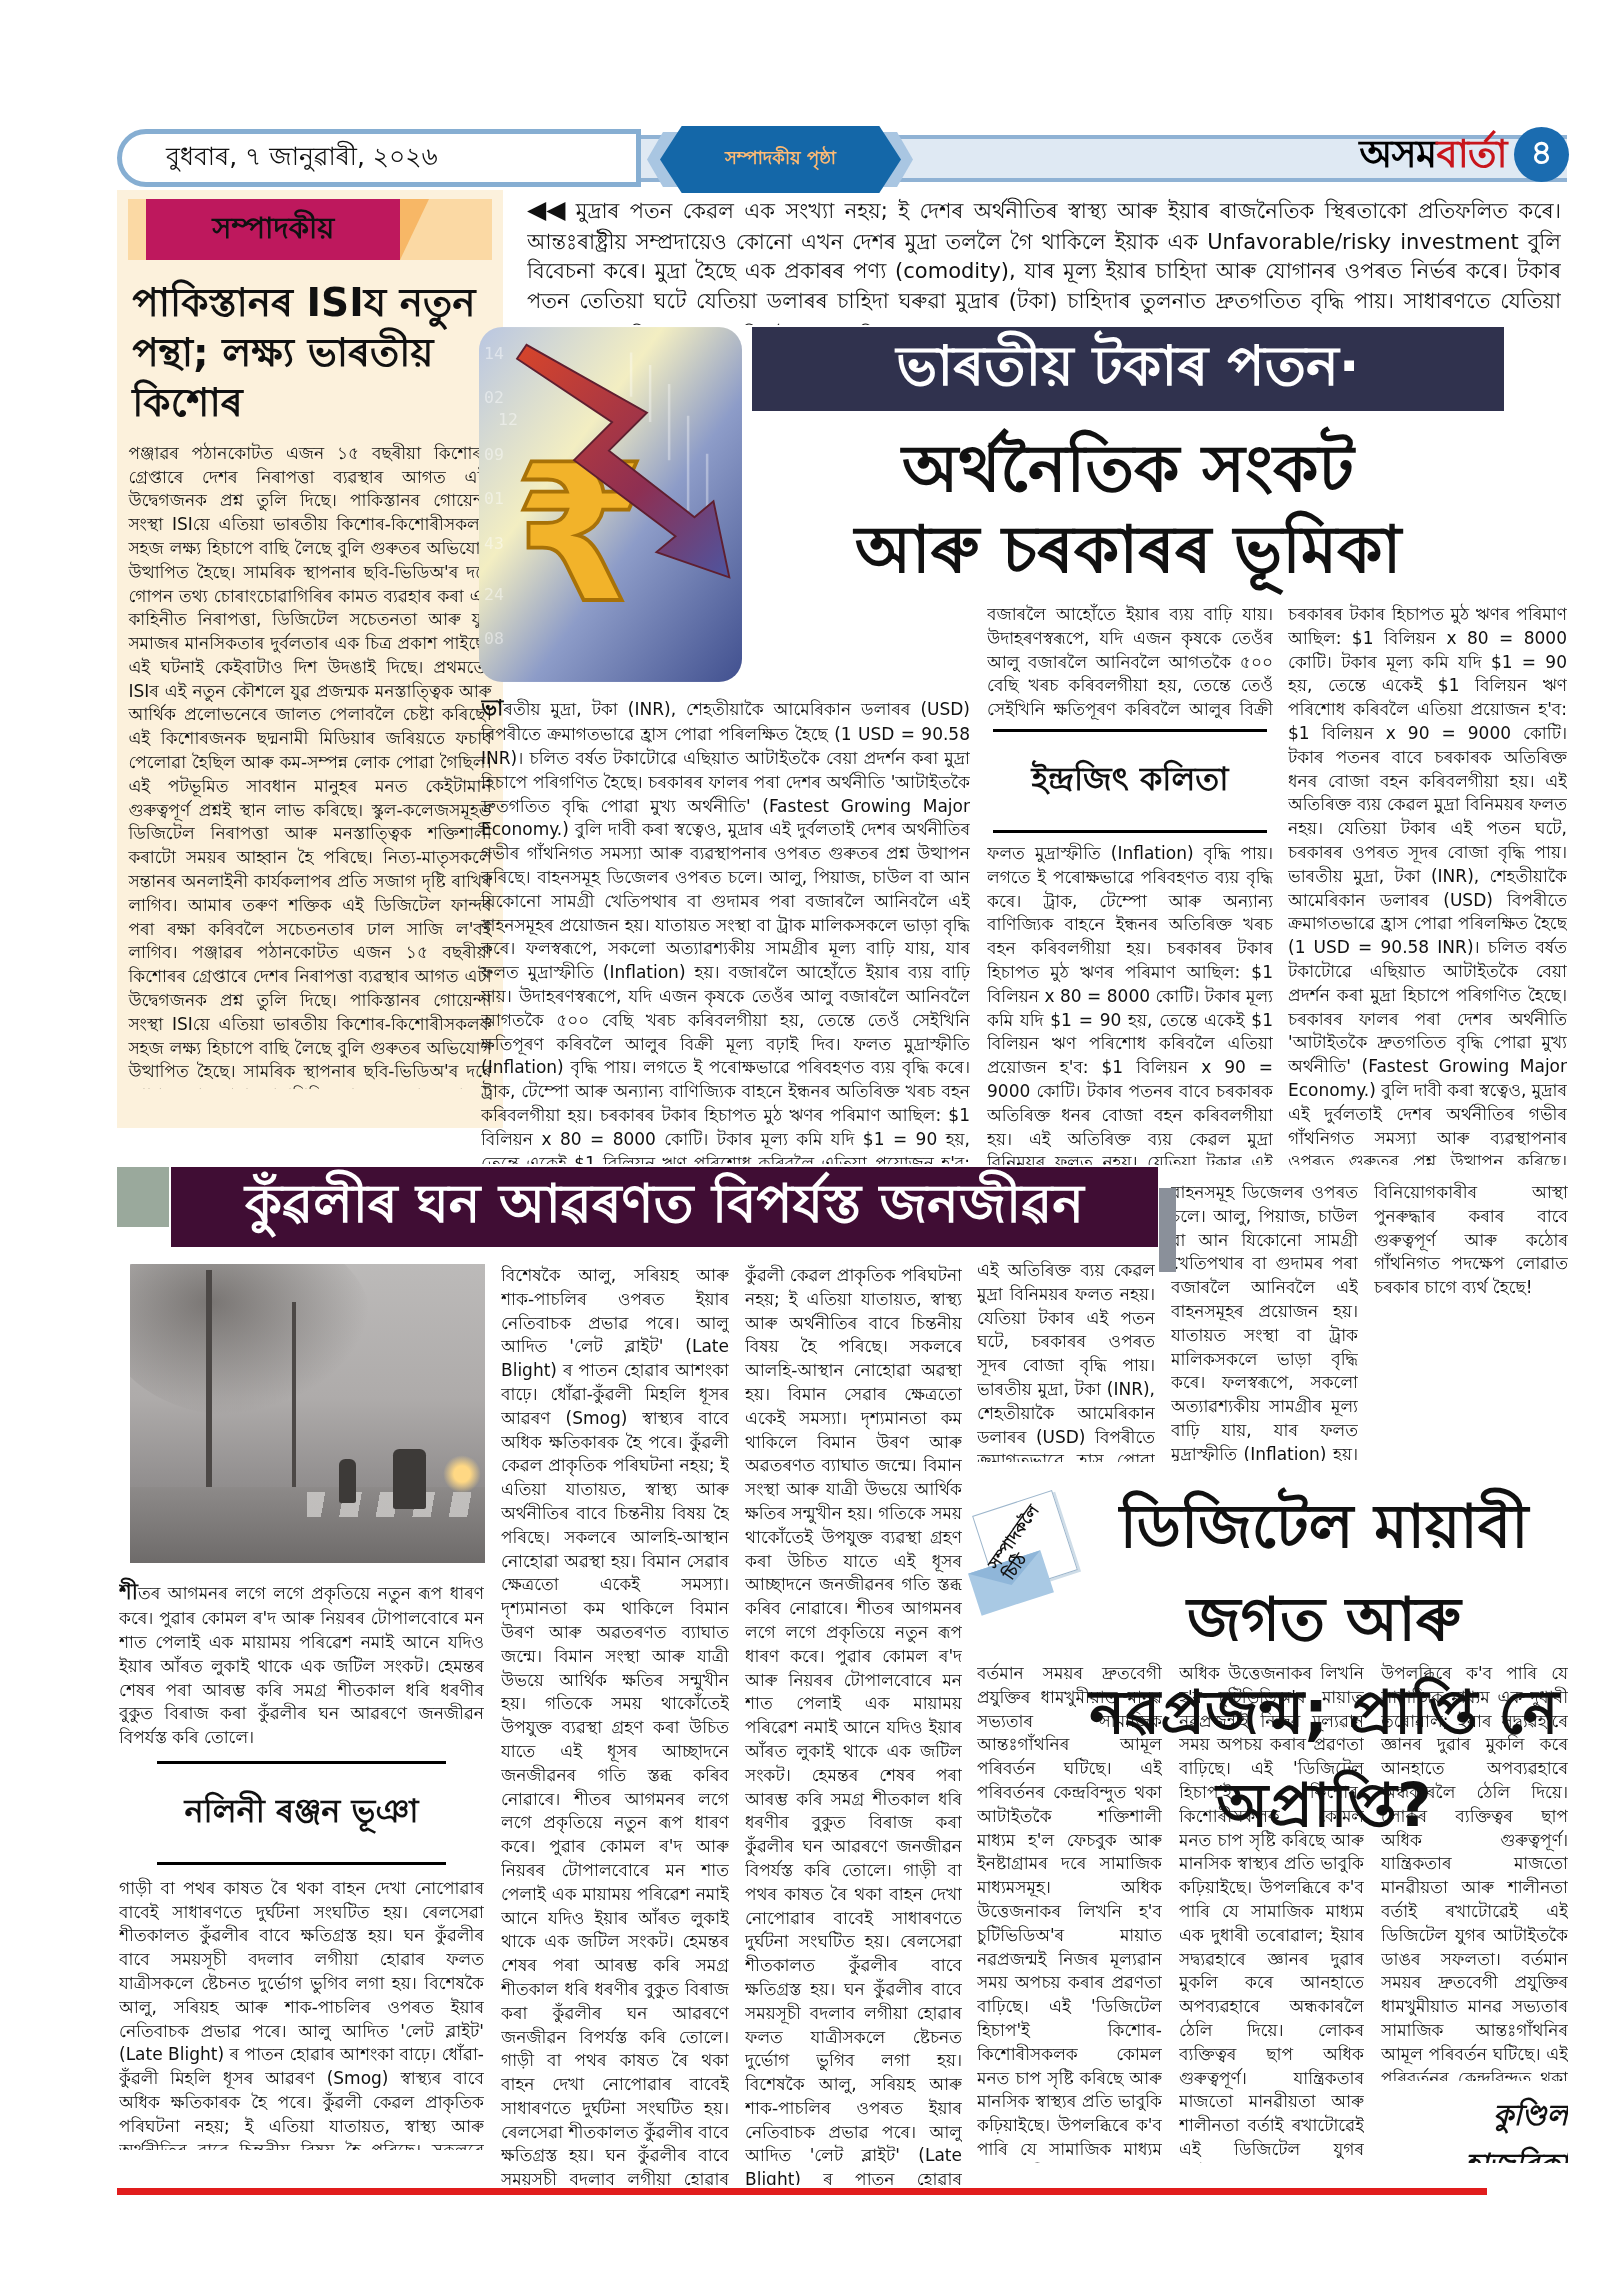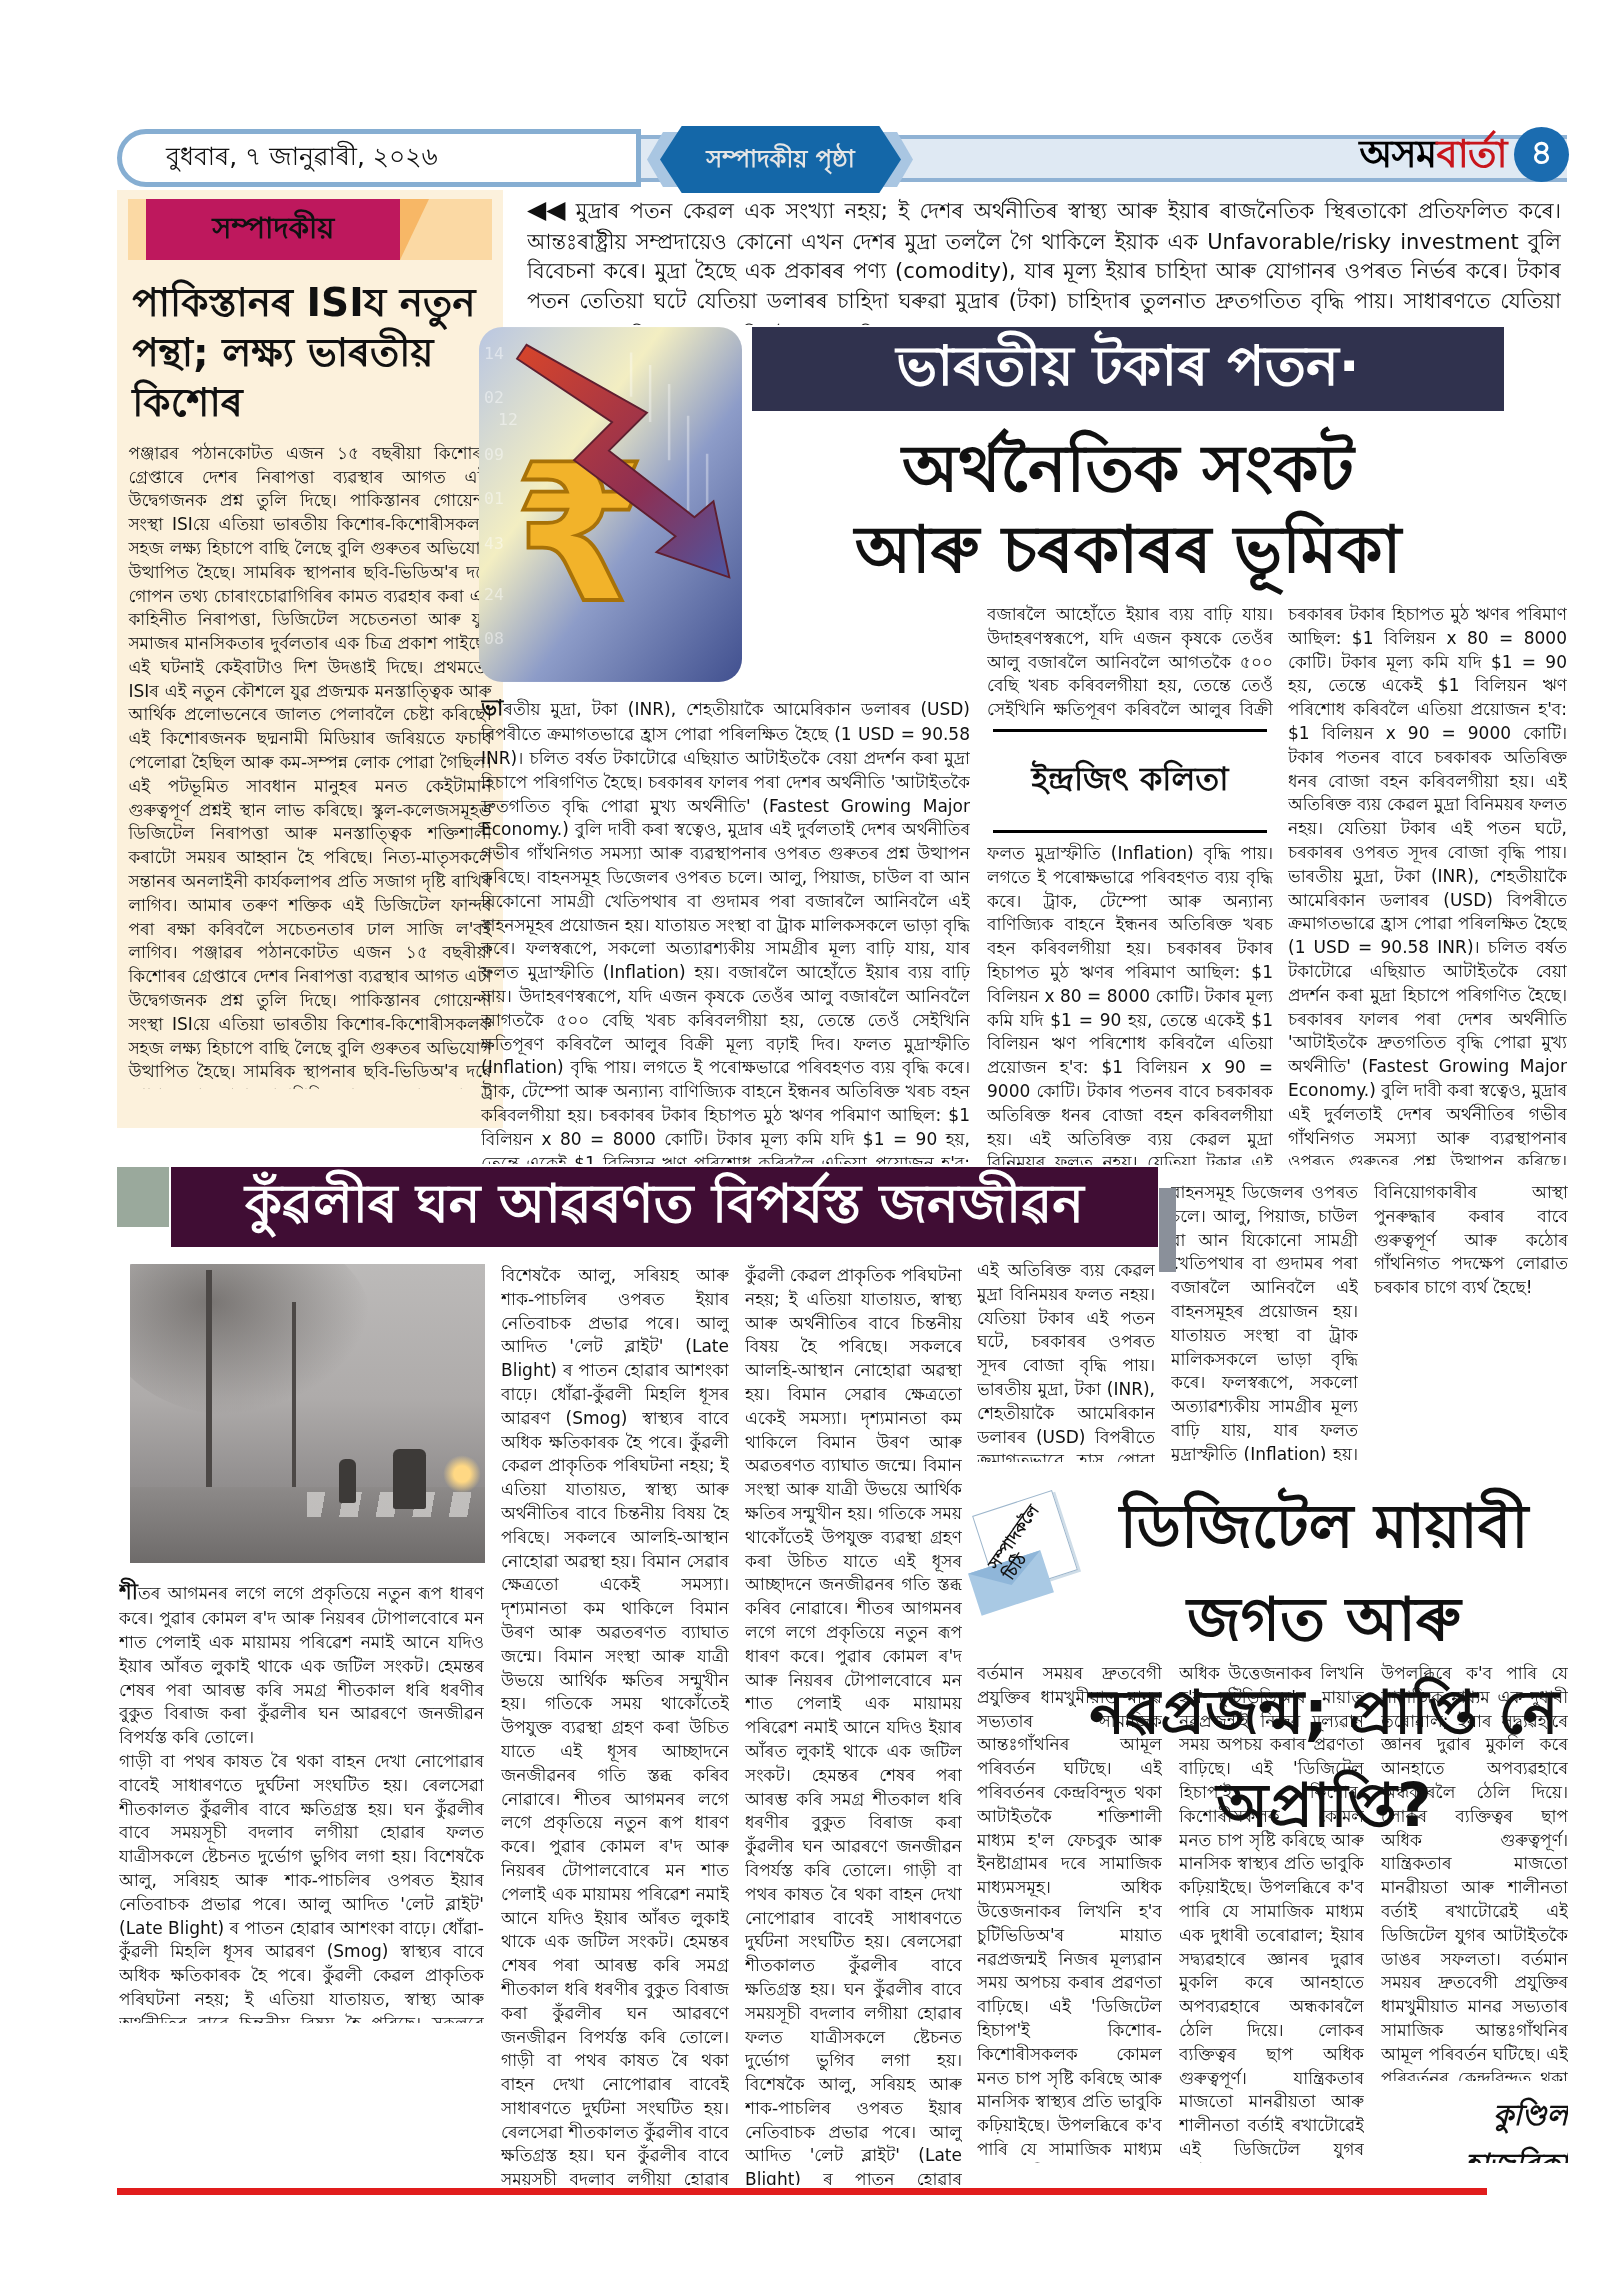--- a/index.html
+++ b/index.html
@@ -10,21 +10,21 @@
   .hdr-strip{left:444px;top:135px;width:1123px;height:39px;background:#dfe9f3;
              border-top:4.4px solid #8fb2d4;border-bottom:4.4px solid #8fb2d4;}
   .date-pill{left:117px;top:129px;width:514px;height:48px;background:#fff;
              border:5px solid #86aed2;border-radius:35px 0 0 35px;display:flex;align-items:center;}
   .date-pill span{font-size:25px;font-weight:400;padding-left:44px;white-space:nowrap;}
   .ribbon-back{left:647px;top:132px;width:266px;height:55px;background:#a9c6e2;
              clip-path:polygon(6% 0,94% 0,100% 50%,94% 100%,6% 100%,0 50%);}
   .ribbon{left:660px;top:126px;width:241px;height:67px;background:#1467a8;
           clip-path:polygon(9% 0,91% 0,100% 50%,91% 100%,9% 100%,0 50%);
           display:flex;align-items:center;justify-content:center;}
-  .ribbon span{color:#e5e5e5;font-size:24px;font-weight:700;white-space:nowrap;}
+  .ribbon span{color:#fdba74;font-size:18px;font-weight:700;white-space:nowrap;}
   .masthead{right:111px;top:136px;height:39px;display:flex;align-items:center;}
   .masthead .b1{font-size:38px;font-weight:900;color:#000;letter-spacing:-0.6px;}
   .masthead .b2{font-size:38px;font-weight:900;color:#c8151b;letter-spacing:-0.6px;}
   .page-circle{right:49px;top:127px;width:55px;height:55px;border-radius:50%;background:#1b6cb0;
                display:flex;align-items:center;justify-content:center;color:#fff;font-size:34px;font-weight:700;}
   
   .quote{left:527px;top:192px;width:1034px;height:133px;font-size:21px;line-height:1.42;
          text-align:justify;font-weight:500;overflow:hidden;}
   .qmark{font-size:25px;font-weight:900;letter-spacing:-3.8px;}
   
@@ -209,20 +209,25 @@
     <div class="fog-road">
       <div class="fog-zebra"></div>
     </div>
     <div class="fig" style="left:209px;bottom:60px;width:16.5px;height:44px;"></div>
     <div class="fig" style="left:263px;bottom:54px;width:33px;height:60px;"></div>
     <div class="headlight"></div>
   </div>
 
   <div class="abs fog-colF1">
     <div class="p1 coltext">শীতৰ আগমনৰ লগে লগে প্ৰকৃতিয়ে নতুন ৰূপ ধাৰণ কৰে। পুৱাৰ কোমল ৰ'দ আৰু নিয়ৰৰ টোপালবোৰে মন শাত পেলাই এক মায়াময় পৰিৱেশ নমাই আনে যদিও ইয়াৰ আঁৰত লুকাই থাকে এক জটিল সংকট। হেমন্তৰ শেষৰ পৰা আৰম্ভ কৰি সমগ্ৰ শীতকাল ধৰি ধৰণীৰ বুকুত বিৰাজ কৰা কুঁৱলীৰ ঘন আৱৰণে জনজীৱন বিপৰ্যস্ত কৰি তোলে।</div>
+    <div class="fog-byline">
+      <div class="byline-box">
+        <span>নলিনী ৰঞ্জন ভূঞা</span>
+      </div>
+    </div>
     <div class="chunk2 coltext">গাড়ী বা পথৰ কাষত ৰৈ থকা বাহন দেখা নোপোৱাৰ বাবেই সাধাৰণতে দুৰ্ঘটনা সংঘটিত হয়। ৰেলসেৱা শীতকালত কুঁৱলীৰ বাবে ক্ষতিগ্ৰস্ত হয়। ঘন কুঁৱলীৰ বাবে সময়সূচী বদলাব লগীয়া হোৱাৰ ফলত যাত্ৰীসকলে ষ্টেচনত দুৰ্ভোগ ভুগিব লগা হয়। বিশেষকৈ আলু, সৰিয়হ আৰু শাক-পাচলিৰ ওপৰত ইয়াৰ নেতিবাচক প্ৰভাৱ পৰে। আলু আদিত 'লেট ব্লাইট' (Late Blight) ৰ পাতন হোৱাৰ আশংকা বাঢ়ে। ধোঁৱা-কুঁৱলী মিহলি ধূসৰ আৱৰণ (Smog) স্বাস্থ্যৰ বাবে অধিক ক্ষতিকাৰক হৈ পৰে। কুঁৱলী কেৱল প্ৰাকৃতিক পৰিঘটনা নহয়; ই এতিয়া যাতায়ত, স্বাস্থ্য আৰু অৰ্থনীতিৰ বাবে চিন্তনীয় বিষয় হৈ পৰিছে। সকলৰে আলহি-আস্থান নোহোৱা অৱস্থা হয়। বিমান সেৱাৰ ক্ষেত্ৰতো একেই সমস্যা। দৃশ্যমানতা কম থাকিলে বিমান উৰণ আৰু অৱতৰণত ব্যাঘাত জন্মে। বিমান সংস্থা আৰু যাত্ৰী উভয়ে আৰ্থিক ক্ষতিৰ সন্মুখীন হয়। গতিকে সময় থাকোঁতেই উপযুক্ত ব্যৱস্থা গ্ৰহণ কৰা উচিত যাতে এই ধূসৰ আচ্ছাদনে জনজীৱনৰ গতি স্তব্ধ কৰিব নোৱাৰে। শীতৰ আগমনৰ লগে লগে প্ৰকৃতিয়ে নতুন ৰূপ ধাৰণ কৰে। পুৱাৰ কোমল ৰ'দ আৰু নিয়ৰৰ টোপালবোৰে মন শাত পেলাই এক মায়াময় পৰিৱেশ নমাই আনে যদিও ইয়াৰ আঁৰত লুকাই থাকে এক জটিল সংকট। হেমন্তৰ শেষৰ পৰা আৰম্ভ কৰি সমগ্ৰ শীতকাল ধৰি ধৰণীৰ বুকুত বিৰাজ কৰা কুঁৱলীৰ ঘন আৱৰণে জনজীৱন বিপৰ্যস্ত কৰি তোলে।</div>
   </div>
   <div class="abs coltext fog-colF2">বিশেষকৈ আলু, সৰিয়হ আৰু শাক-পাচলিৰ ওপৰত ইয়াৰ নেতিবাচক প্ৰভাৱ পৰে। আলু আদিত 'লেট ব্লাইট' (Late Blight) ৰ পাতন হোৱাৰ আশংকা বাঢ়ে। ধোঁৱা-কুঁৱলী মিহলি ধূসৰ আৱৰণ (Smog) স্বাস্থ্যৰ বাবে অধিক ক্ষতিকাৰক হৈ পৰে। কুঁৱলী কেৱল প্ৰাকৃতিক পৰিঘটনা নহয়; ই এতিয়া যাতায়ত, স্বাস্থ্য আৰু অৰ্থনীতিৰ বাবে চিন্তনীয় বিষয় হৈ পৰিছে। সকলৰে আলহি-আস্থান নোহোৱা অৱস্থা হয়। বিমান সেৱাৰ ক্ষেত্ৰতো একেই সমস্যা। দৃশ্যমানতা কম থাকিলে বিমান উৰণ আৰু অৱতৰণত ব্যাঘাত জন্মে। বিমান সংস্থা আৰু যাত্ৰী উভয়ে আৰ্থিক ক্ষতিৰ সন্মুখীন হয়। গতিকে সময় থাকোঁতেই উপযুক্ত ব্যৱস্থা গ্ৰহণ কৰা উচিত যাতে এই ধূসৰ আচ্ছাদনে জনজীৱনৰ গতি স্তব্ধ কৰিব নোৱাৰে। শীতৰ আগমনৰ লগে লগে প্ৰকৃতিয়ে নতুন ৰূপ ধাৰণ কৰে। পুৱাৰ কোমল ৰ'দ আৰু নিয়ৰৰ টোপালবোৰে মন শাত পেলাই এক মায়াময় পৰিৱেশ নমাই আনে যদিও ইয়াৰ আঁৰত লুকাই থাকে এক জটিল সংকট। হেমন্তৰ শেষৰ পৰা আৰম্ভ কৰি সমগ্ৰ শীতকাল ধৰি ধৰণীৰ বুকুত বিৰাজ কৰা কুঁৱলীৰ ঘন আৱৰণে জনজীৱন বিপৰ্যস্ত কৰি তোলে। গাড়ী বা পথৰ কাষত ৰৈ থকা বাহন দেখা নোপোৱাৰ বাবেই সাধাৰণতে দুৰ্ঘটনা সংঘটিত হয়। ৰেলসেৱা শীতকালত কুঁৱলীৰ বাবে ক্ষতিগ্ৰস্ত হয়। ঘন কুঁৱলীৰ বাবে সময়সূচী বদলাব লগীয়া হোৱাৰ ফলত যাত্ৰীসকলে ষ্টেচনত দুৰ্ভোগ ভুগিব লগা হয়। বিশেষকৈ আলু, সৰিয়হ আৰু শাক-পাচলিৰ ওপৰত ইয়াৰ নেতিবাচক প্ৰভাৱ পৰে। আলু আদিত 'লেট ব্লাইট' (Late Blight) ৰ পাতন হোৱাৰ আশংকা বাঢ়ে। ধোঁৱা-কুঁৱলী মিহলি ধূসৰ আৱৰণ (Smog) স্বাস্থ্যৰ বাবে অধিক ক্ষতিকাৰক হৈ পৰে। কুঁৱলী কেৱল প্ৰাকৃতিক পৰিঘটনা নহয়; ই এতিয়া যাতায়ত, স্বাস্থ্য আৰু অৰ্থনীতিৰ বাবে চিন্তনীয় বিষয় হৈ পৰিছে। সকলৰে আলহি-আস্থান নোহোৱা অৱস্থা হয়। বিমান সেৱাৰ ক্ষেত্ৰতো একেই সমস্যা। দৃশ্যমানতা কম থাকিলে বিমান উৰণ আৰু অৱতৰণত ব্যাঘাত জন্মে। বিমান সংস্থা আৰু যাত্ৰী উভয়ে আৰ্থিক ক্ষতিৰ সন্মুখীন হয়। গতিকে সময় থাকোঁতেই উপযুক্ত ব্যৱস্থা গ্ৰহণ কৰা উচিত যাতে এই ধূসৰ আচ্ছাদনে জনজীৱনৰ গতি স্তব্ধ কৰিব নোৱাৰে। শীতৰ আগমনৰ লগে লগে প্ৰকৃতিয়ে নতুন ৰূপ ধাৰণ কৰে। পুৱাৰ কোমল ৰ'দ আৰু নিয়ৰৰ টোপালবোৰে মন শাত পেলাই এক মায়াময় পৰিৱেশ নমাই আনে যদিও ইয়াৰ আঁৰত লুকাই থাকে এক জটিল সংকট। হেমন্তৰ শেষৰ পৰা আৰম্ভ কৰি সমগ্ৰ শীতকাল ধৰি ধৰণীৰ বুকুত বিৰাজ কৰা কুঁৱলীৰ ঘন আৱৰণে জনজীৱন বিপৰ্যস্ত কৰি তোলে। গাড়ী বা পথৰ কাষত ৰৈ থকা বাহন দেখা নোপোৱাৰ বাবেই সাধাৰণতে দুৰ্ঘটনা সংঘটিত হয়। ৰেলসেৱা শীতকালত কুঁৱলীৰ বাবে ক্ষতিগ্ৰস্ত হয়। ঘন কুঁৱলীৰ বাবে সময়সূচী বদলাব লগীয়া হোৱাৰ ফলত যাত্ৰীসকলে ষ্টেচনত দুৰ্ভোগ ভুগিব লগা হয়।</div>
   <div class="abs coltext fog-colF3">কুঁৱলী কেৱল প্ৰাকৃতিক পৰিঘটনা নহয়; ই এতিয়া যাতায়ত, স্বাস্থ্য আৰু অৰ্থনীতিৰ বাবে চিন্তনীয় বিষয় হৈ পৰিছে। সকলৰে আলহি-আস্থান নোহোৱা অৱস্থা হয়। বিমান সেৱাৰ ক্ষেত্ৰতো একেই সমস্যা। দৃশ্যমানতা কম থাকিলে বিমান উৰণ আৰু অৱতৰণত ব্যাঘাত জন্মে। বিমান সংস্থা আৰু যাত্ৰী উভয়ে আৰ্থিক ক্ষতিৰ সন্মুখীন হয়। গতিকে সময় থাকোঁতেই উপযুক্ত ব্যৱস্থা গ্ৰহণ কৰা উচিত যাতে এই ধূসৰ আচ্ছাদনে জনজীৱনৰ গতি স্তব্ধ কৰিব নোৱাৰে। শীতৰ আগমনৰ লগে লগে প্ৰকৃতিয়ে নতুন ৰূপ ধাৰণ কৰে। পুৱাৰ কোমল ৰ'দ আৰু নিয়ৰৰ টোপালবোৰে মন শাত পেলাই এক মায়াময় পৰিৱেশ নমাই আনে যদিও ইয়াৰ আঁৰত লুকাই থাকে এক জটিল সংকট। হেমন্তৰ শেষৰ পৰা আৰম্ভ কৰি সমগ্ৰ শীতকাল ধৰি ধৰণীৰ বুকুত বিৰাজ কৰা কুঁৱলীৰ ঘন আৱৰণে জনজীৱন বিপৰ্যস্ত কৰি তোলে। গাড়ী বা পথৰ কাষত ৰৈ থকা বাহন দেখা নোপোৱাৰ বাবেই সাধাৰণতে দুৰ্ঘটনা সংঘটিত হয়। ৰেলসেৱা শীতকালত কুঁৱলীৰ বাবে ক্ষতিগ্ৰস্ত হয়। ঘন কুঁৱলীৰ বাবে সময়সূচী বদলাব লগীয়া হোৱাৰ ফলত যাত্ৰীসকলে ষ্টেচনত দুৰ্ভোগ ভুগিব লগা হয়। বিশেষকৈ আলু, সৰিয়হ আৰু শাক-পাচলিৰ ওপৰত ইয়াৰ নেতিবাচক প্ৰভাৱ পৰে। আলু আদিত 'লেট ব্লাইট' (Late Blight) ৰ পাতন হোৱাৰ আশংকা বাঢ়ে। ধোঁৱা-কুঁৱলী মিহলি ধূসৰ আৱৰণ (Smog) স্বাস্থ্যৰ বাবে অধিক ক্ষতিকাৰক হৈ পৰে। কুঁৱলী কেৱল প্ৰাকৃতিক পৰিঘটনা নহয়; ই এতিয়া যাতায়ত, স্বাস্থ্য আৰু অৰ্থনীতিৰ বাবে চিন্তনীয় বিষয় হৈ পৰিছে। সকলৰে আলহি-আস্থান নোহোৱা অৱস্থা হয়। বিমান সেৱাৰ ক্ষেত্ৰতো একেই সমস্যা। দৃশ্যমানতা কম থাকিলে বিমান উৰণ আৰু অৱতৰণত ব্যাঘাত জন্মে। বিমান সংস্থা আৰু যাত্ৰী উভয়ে আৰ্থিক ক্ষতিৰ সন্মুখীন হয়। গতিকে সময় থাকোঁতেই উপযুক্ত ব্যৱস্থা গ্ৰহণ কৰা উচিত যাতে এই ধূসৰ আচ্ছাদনে জনজীৱনৰ গতি স্তব্ধ কৰিব নোৱাৰে। শীতৰ আগমনৰ লগে লগে প্ৰকৃতিয়ে নতুন ৰূপ ধাৰণ কৰে। পুৱাৰ কোমল ৰ'দ আৰু নিয়ৰৰ টোপালবোৰে মন শাত পেলাই এক মায়াময় পৰিৱেশ নমাই আনে যদিও ইয়াৰ আঁৰত লুকাই থাকে এক জটিল সংকট। হেমন্তৰ শেষৰ পৰা আৰম্ভ কৰি সমগ্ৰ শীতকাল ধৰি ধৰণীৰ বুকুত বিৰাজ কৰা কুঁৱলীৰ ঘন আৱৰণে জনজীৱন বিপৰ্যস্ত কৰি তোলে। গাড়ী বা পথৰ কাষত ৰৈ থকা বাহন দেখা নোপোৱাৰ বাবেই সাধাৰণতে দুৰ্ঘটনা সংঘটিত হয়। ৰেলসেৱা শীতকালত কুঁৱলীৰ বাবে ক্ষতিগ্ৰস্ত হয়। ঘন কুঁৱলীৰ বাবে সময়সূচী বদলাব লগীয়া হোৱাৰ ফলত যাত্ৰীসকলে ষ্টেচনত দুৰ্ভোগ ভুগিব লগা হয়। বিশেষকৈ আলু, সৰিয়হ আৰু শাক-পাচলিৰ ওপৰত ইয়াৰ নেতিবাচক প্ৰভাৱ পৰে। আলু আদিত 'লেট ব্লাইট' (Late Blight) ৰ পাতন হোৱাৰ আশংকা বাঢ়ে। ধোঁৱা-কুঁৱলী মিহলি ধূসৰ আৱৰণ (Smog) স্বাস্থ্যৰ বাবে অধিক ক্ষতিকাৰক হৈ পৰে।</div>
 
   <div class="abs stamp">
     <div class="card"></div>
     <div class="env"></div>
     <div class="label">সম্পাদকলৈ চিঠি</div>
   </div>

